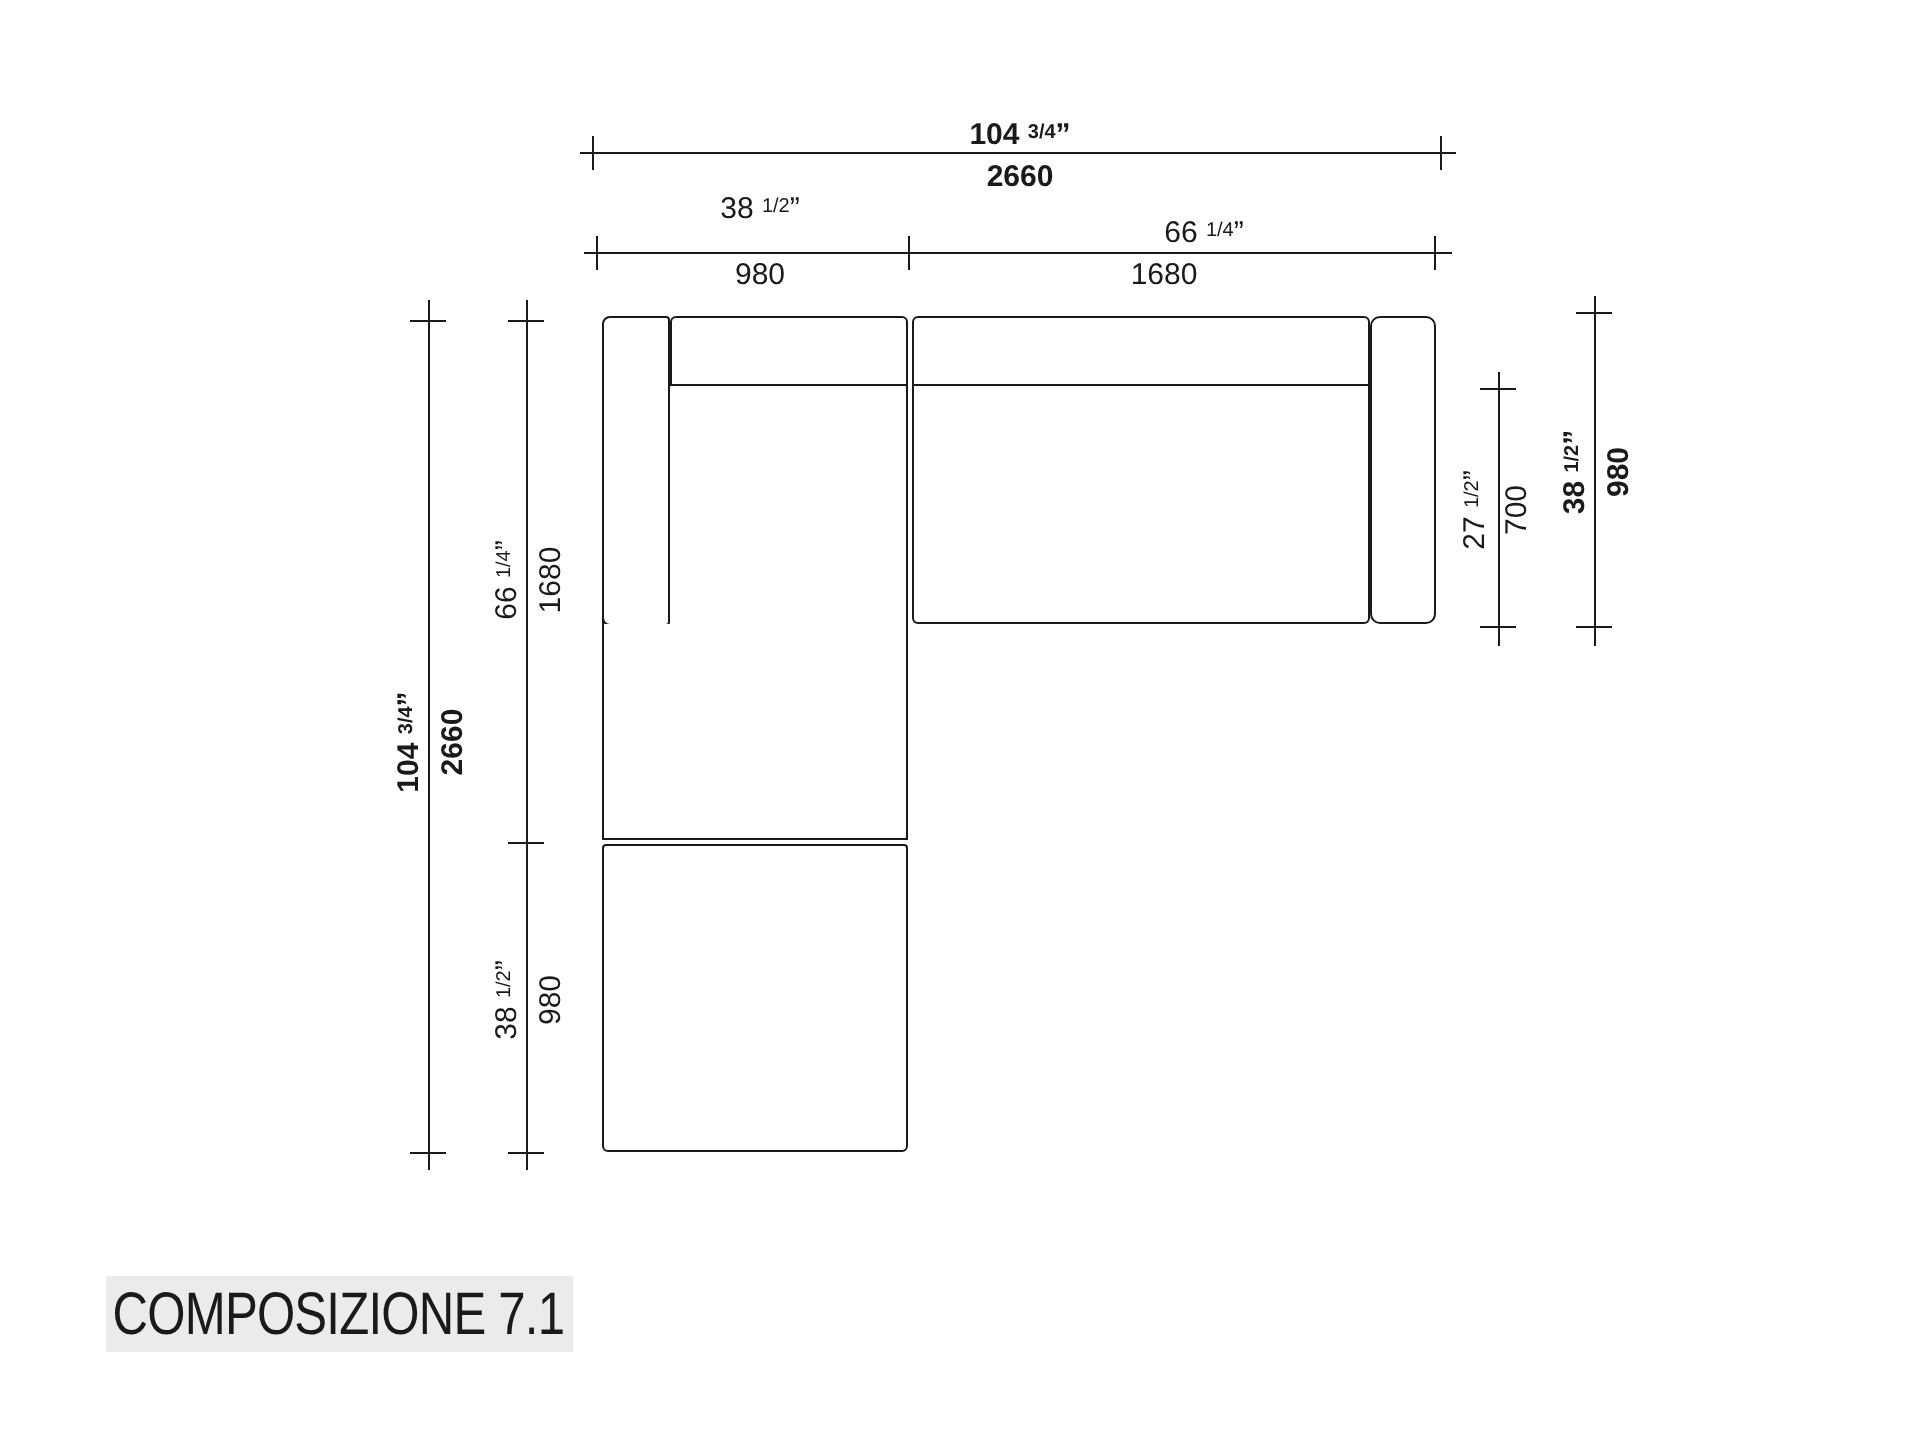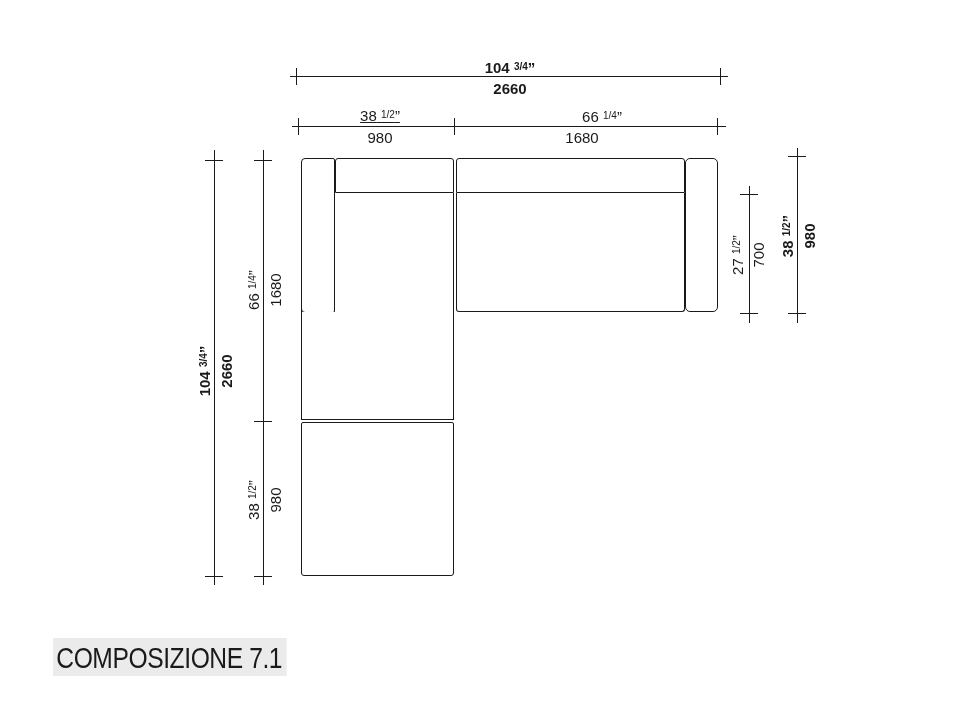--- a/index.html
+++ b/index.html
@@ -24,21 +24,21 @@
     <div class="vline" style="left:720px; top:68px; height:17px;"></div>
     <div class="dim-text bold" style="left:460px; top:60px; width:100px;"><span>104</span> <span class="frac">3/4</span>”</div>
     <div class="dim-text bold" style="left:460px; top:81px; width:100px;">2660</div>
   </div>
 
   <div>
     <div class="hline" style="left:292px; top:126px; width:434px;"></div>
     <div class="vline" style="left:298px; top:118px; height:17px;"></div>
     <div class="vline" style="left:454px; top:118px; height:17px;"></div>
     <div class="vline" style="left:717px; top:118px; height:17px;"></div>
-    <div class="dim-text" style="left:330px; top:108px; width:100px;text-decoration:underline;"><span>38</span> <span class="frac">1/2</span>”</div>
+    <div class="dim-text" style="left:330px; top:97px; width:100px;"><span>38</span> <span class="frac">1/2</span>”</div>
     <div class="dim-text" style="left:330px; top:130px; width:100px;">980</div>
     <div class="dim-text" style="left:552px; top:109px; width:100px;"><span>66</span> <span class="frac">1/4</span>”</div>
     <div class="dim-text" style="left:532px; top:130px; width:100px;">1680</div>
   </div>
 
   <div>
     <div class="vline" style="left:214px; top:150px; height:435px;"></div>
     <div class="hline" style="left:205px; top:160px; width:18px;"></div>
     <div class="hline" style="left:205px; top:576px; width:18px;"></div>
     <div class="vtext bold" style="left:155px; top:363px; width:100px;"><span>104</span> <span class="frac">3/4</span>”</div>

